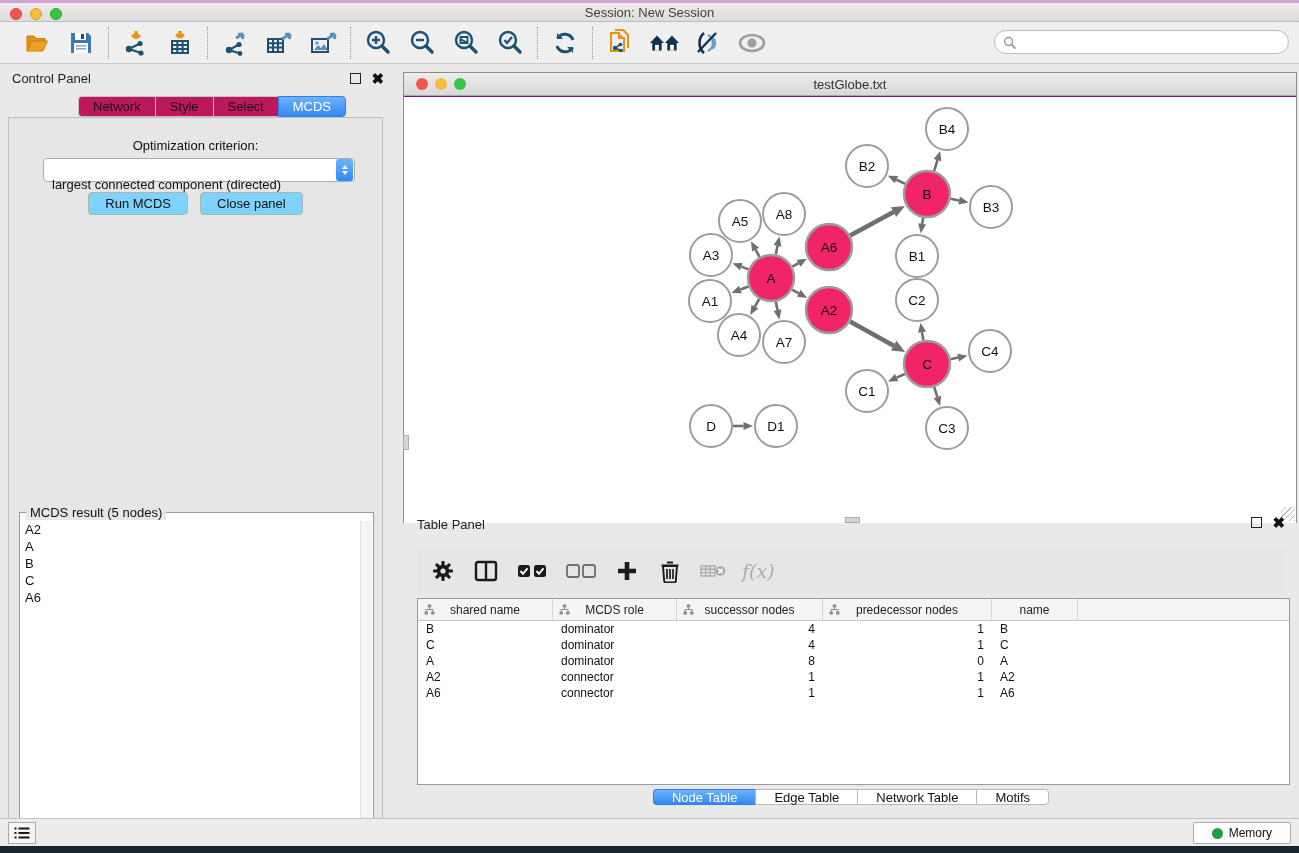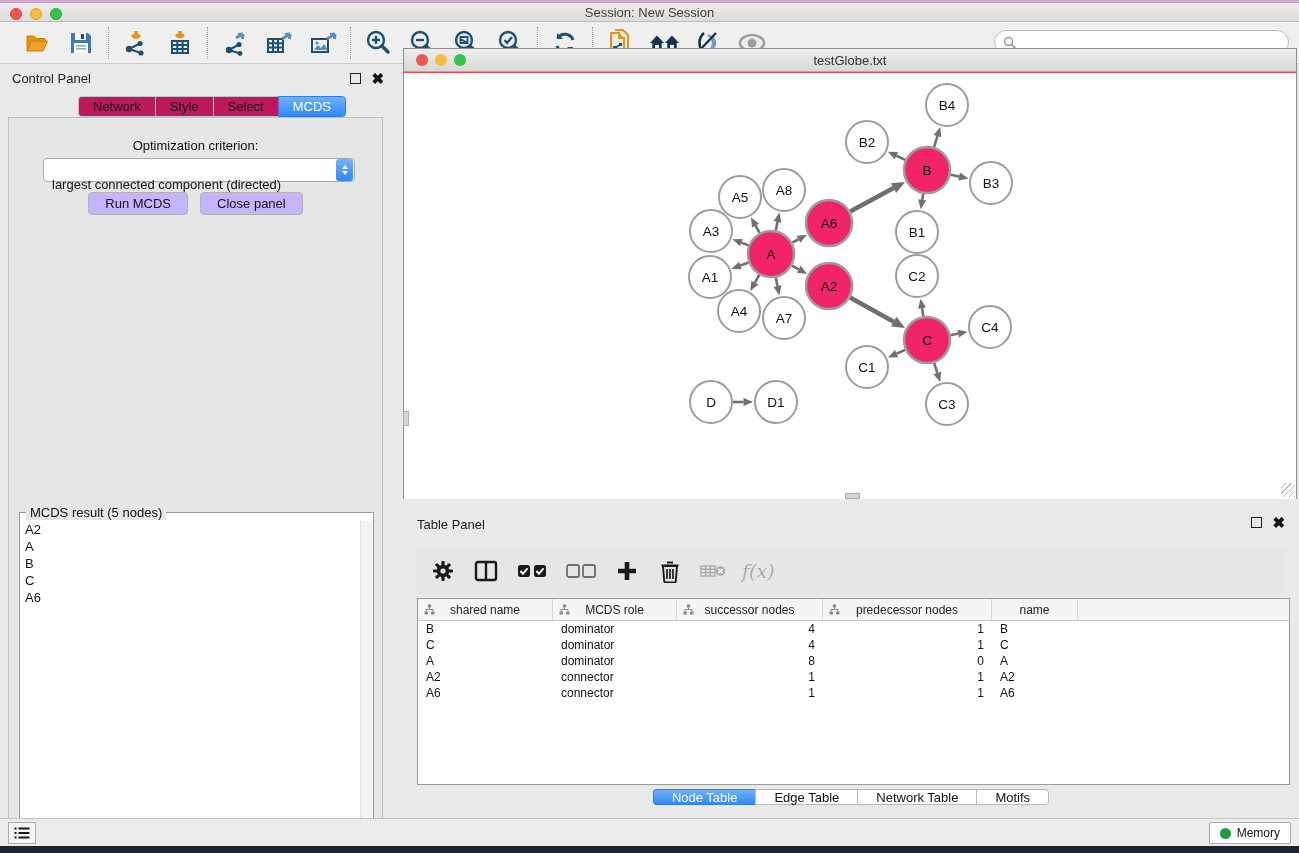--- a/index.html
+++ b/index.html
@@ -47,33 +47,33 @@
     background:#E6E6E6; border:1px solid #BFBFBF; }
   .opt-label { margin-top:20px; text-align:center; font-size:13px; color:#111; }
   .criterion-select { position:absolute; left:34px; top:40px; width:312px; height:24px; background:#FFFFFF;
     border:1px solid #ABABAB; border-radius:4px; display:flex; align-items:center; }
   .criterion-select .sel-text { flex:1; font-size:13px; color:#111; padding-left:8px; white-space:nowrap;margin-top:28px; }
   .sel-stepper { width:17px; height:22px; margin-right:1px; border-radius:3px; background:linear-gradient(#70B3FB,#2F86F6);
     display:flex; flex-direction:column; align-items:center; justify-content:center; gap:2px; }
   .tri-up { width:0; height:0; border-left:3.5px solid transparent; border-right:3.5px solid transparent; border-bottom:4.5px solid #fff; }
   .tri-down { width:0; height:0; border-left:3.5px solid transparent; border-right:3.5px solid transparent; border-top:4.5px solid #fff; }
   .cp-buttons { position:absolute; left:0; top:74px; width:100%; display:flex; justify-content:center; gap:12px; }
-  .mac-btn { height:23px; padding:0 16px; background:#c4b5fd; border:1px solid #B3B3B3; border-radius:4px;
+  .mac-btn { height:23px; padding:0 16px; background:#7dd3fc; border:1px solid #B3B3B3; border-radius:4px;
     font-size:13px; color:#111; display:flex; align-items:center; }
 
   .result-box { position:absolute; left:10px; top:394px; width:355px; height:334px;
     border:1px solid #9A9A9A; background:#FFFFFF; }
   .result-legend { position:absolute; left:6px; top:-8px; background:#E6E6E6; padding:0 4px; font-size:13px; color:#111; }
   .result-list { position:absolute; left:1px; top:8px; right:13px; bottom:1px; overflow:hidden; }
   .result-item { font-size:13px; color:#111; padding:1px 4px; line-height:15px; }
   .result-scroll { position:absolute; right:1px; top:8px; width:12px; bottom:1px; background:#F4F4F4; border-left:1px solid #E0E0E0; }
 
   
-  .net-window { position:absolute; left:403px; top:48px; width:894px; height:451px;
-    border:1px solid #8E8E8E; background:#ef4444; }
+  .net-window { position:absolute; left:403px; top:72px; width:894px; height:451px;
+    border:1px solid #8E8E8E; background:#701a75; }
   .net-titlebar { height:23px; background:linear-gradient(#EDEDED,#D8D8D8); border-bottom:1px solid #ABABAB;
     display:flex; align-items:center; justify-content:center; position:relative; }
   .net-titlebar .net-title { font-size:13px; color:#333; }
   .net-traffic { position:absolute; left:12px; top:5px; display:flex; gap:7px; }
   .nlight { width:12px; height:12px; border-radius:50%; }
   .net-canvas { position:absolute; left:0; top:24px; width:892px; height:426px; background:#FFFFFF; }
   .net-grip { position:absolute; right:1px; bottom:1px; width:14px; height:14px;
     background:repeating-linear-gradient(135deg, transparent 0 3px, #AAAAAA 3px 4px); opacity:.8; }
   .net-handle-left { position:absolute; left:-1px; top:362px; width:6px; height:15px; background:#D5D5D5; border:1px solid #ACACAC; }
   .net-handle-bottom { position:absolute; left:441px; bottom:-1px; width:15px; height:6px; background:#D5D5D5; border:1px solid #ACACAC; }
@@ -105,21 +105,21 @@
   .tp-tab:first-child { border-radius:4px 0 0 4px; }
   .tp-tab:last-child { border-right:1px solid #B9B9B9; border-radius:0 4px 4px 0; }
   .tp-tab.active { background:linear-gradient(#6FB2FA,#3388F7); color:#FFFFFF; border-color:#2E7DE8; }
 
   
   .statusbar { position:absolute; left:0; top:818px; width:1299px; height:28px; background:#ECECEC;
     border-top:1px solid #C4C4C4; }
   .list-btn { position:absolute; left:8px; top:3px; width:28px; height:22px; background:#F5F5F5;
     border:1px solid #ABABAB; display:flex; align-items:center; justify-content:center; }
   .memory-btn { position:absolute; right:8px; top:3px; height:22px; background:#FDFDFD; border:1px solid #ABABAB;
-    border-radius:2px; display:flex; align-items:center; gap:6px; padding:0 10px; }
+    border-radius:2px; display:flex; align-items:center; gap:6px; padding:0 18px; }
   .memory-dot { width:11px; height:11px; border-radius:50%; background:#1E9E3E; }
   .memory-btn span { font-size:12px; color:#111; }
   .wallpaper-bottom { position:absolute; left:0; top:846px; width:1299px; height:7px; background:#1B2530; }
 </style>
 </head>
 <body>
 
 <div class="wallpaper-top"></div>
 
 <div class="titlebar">

